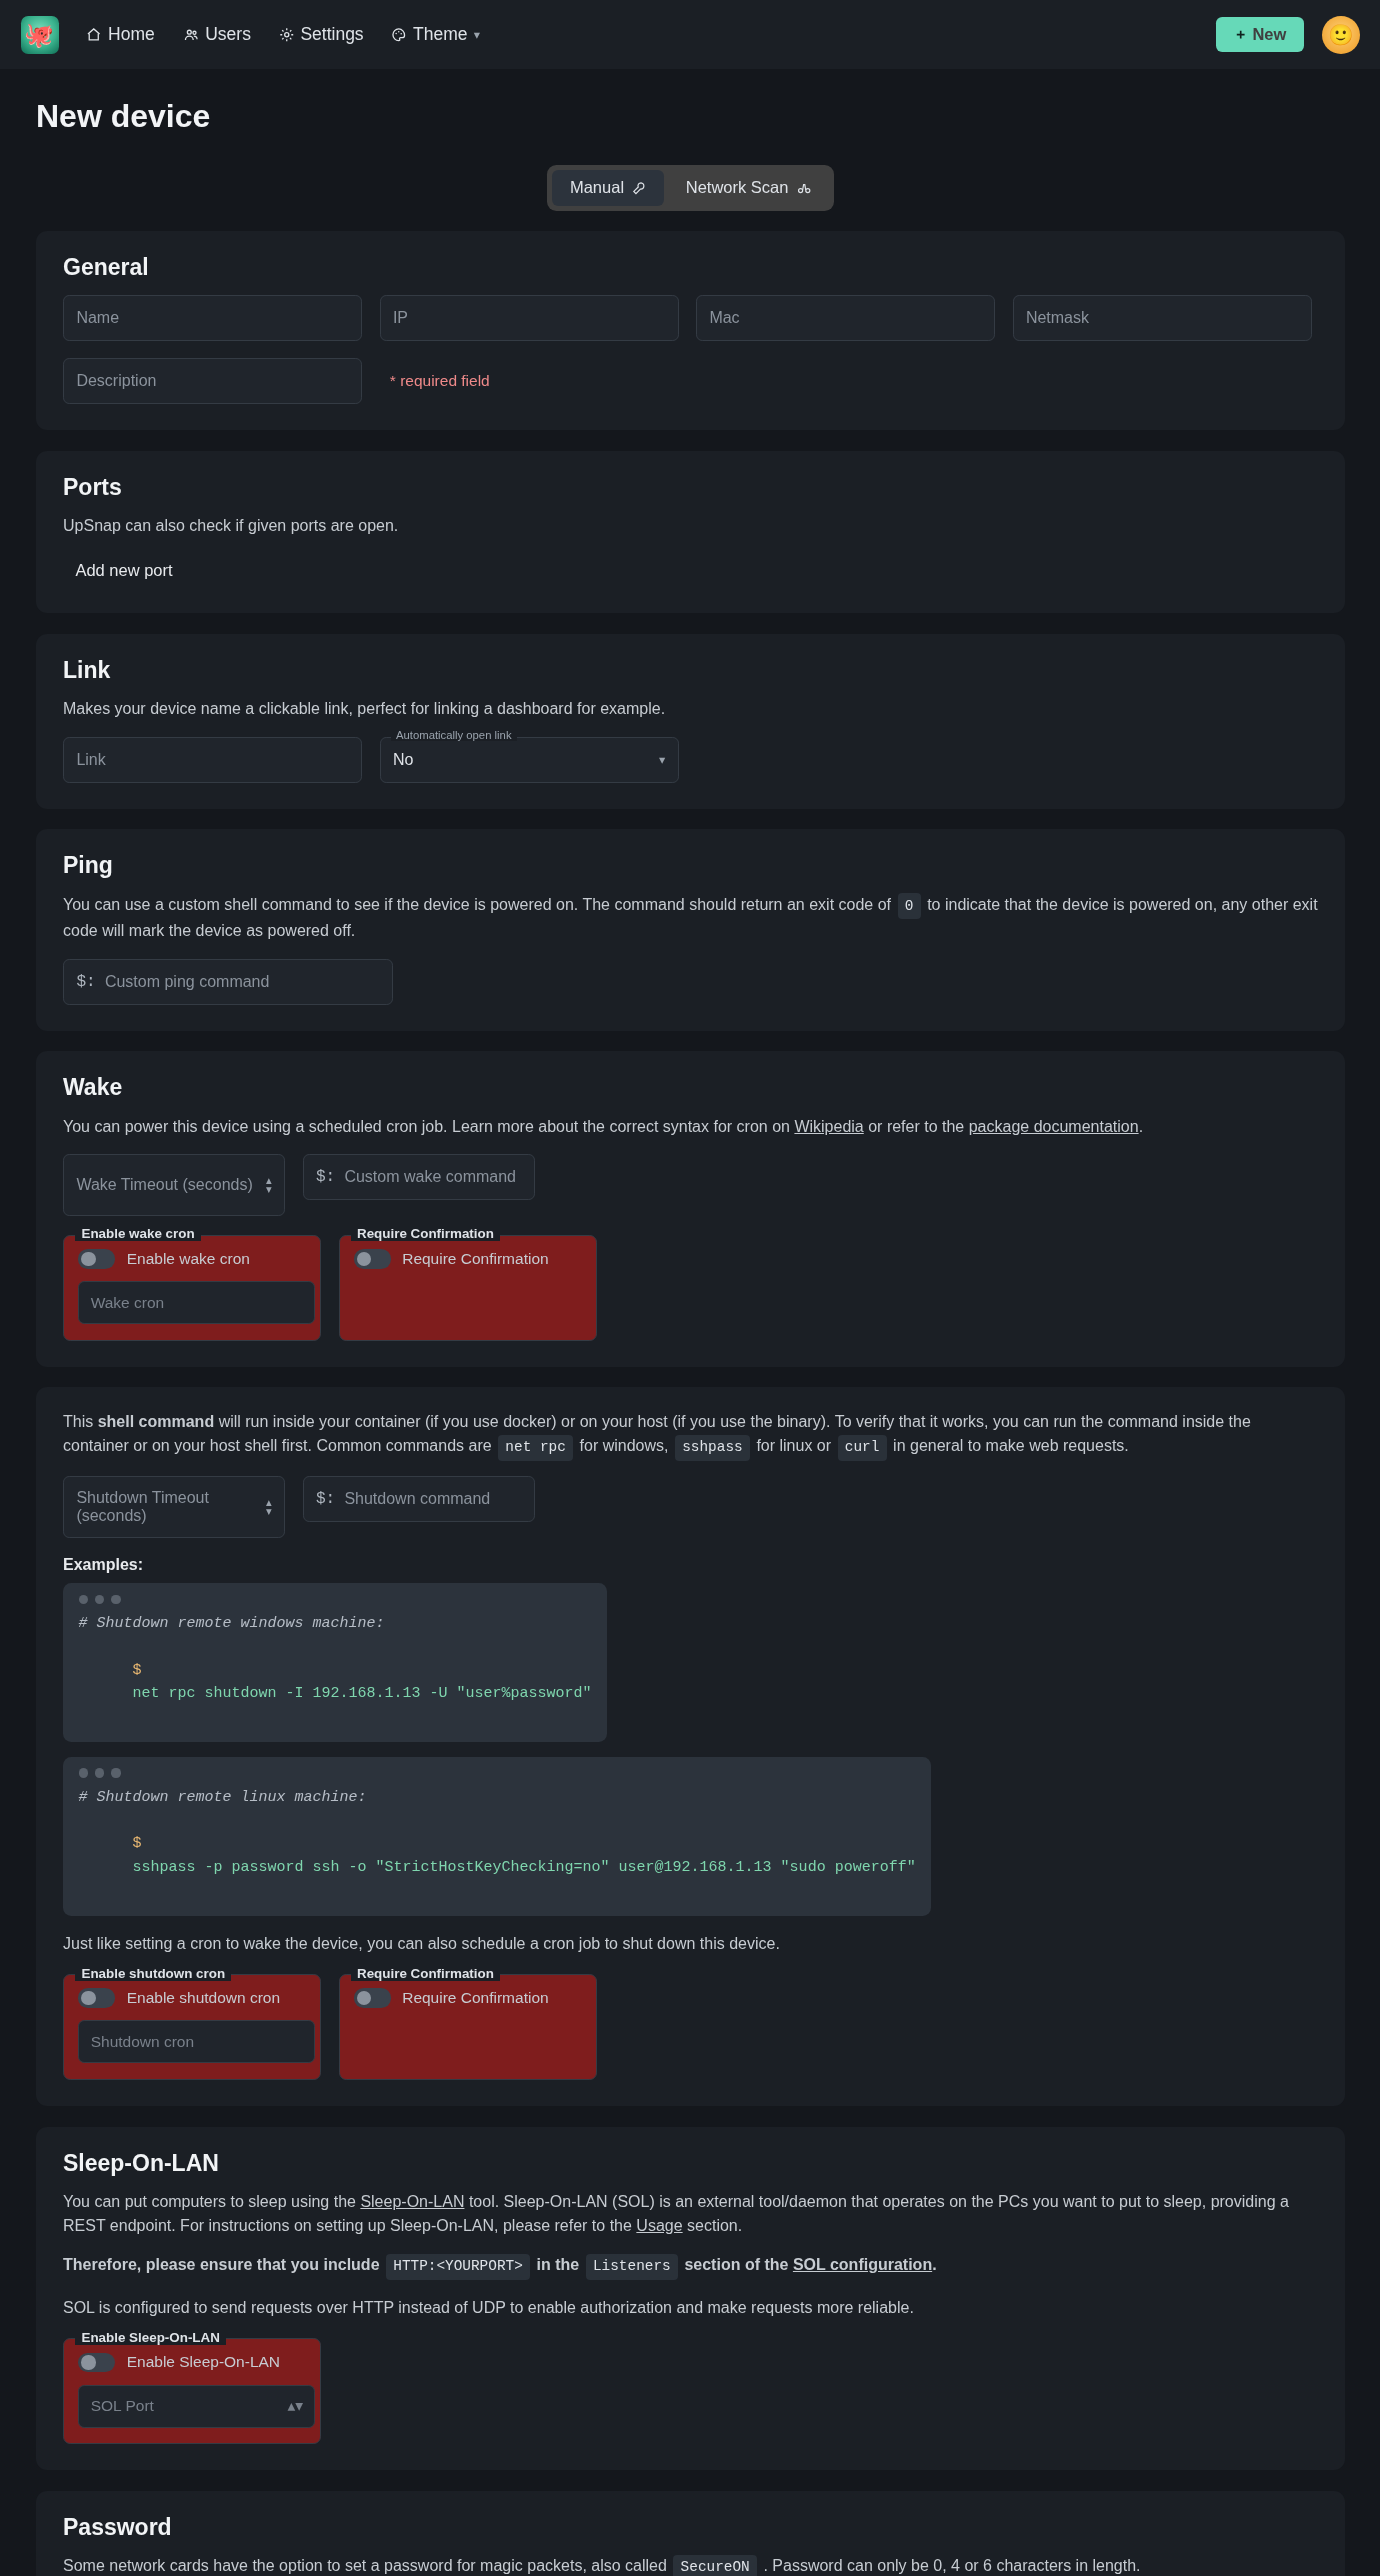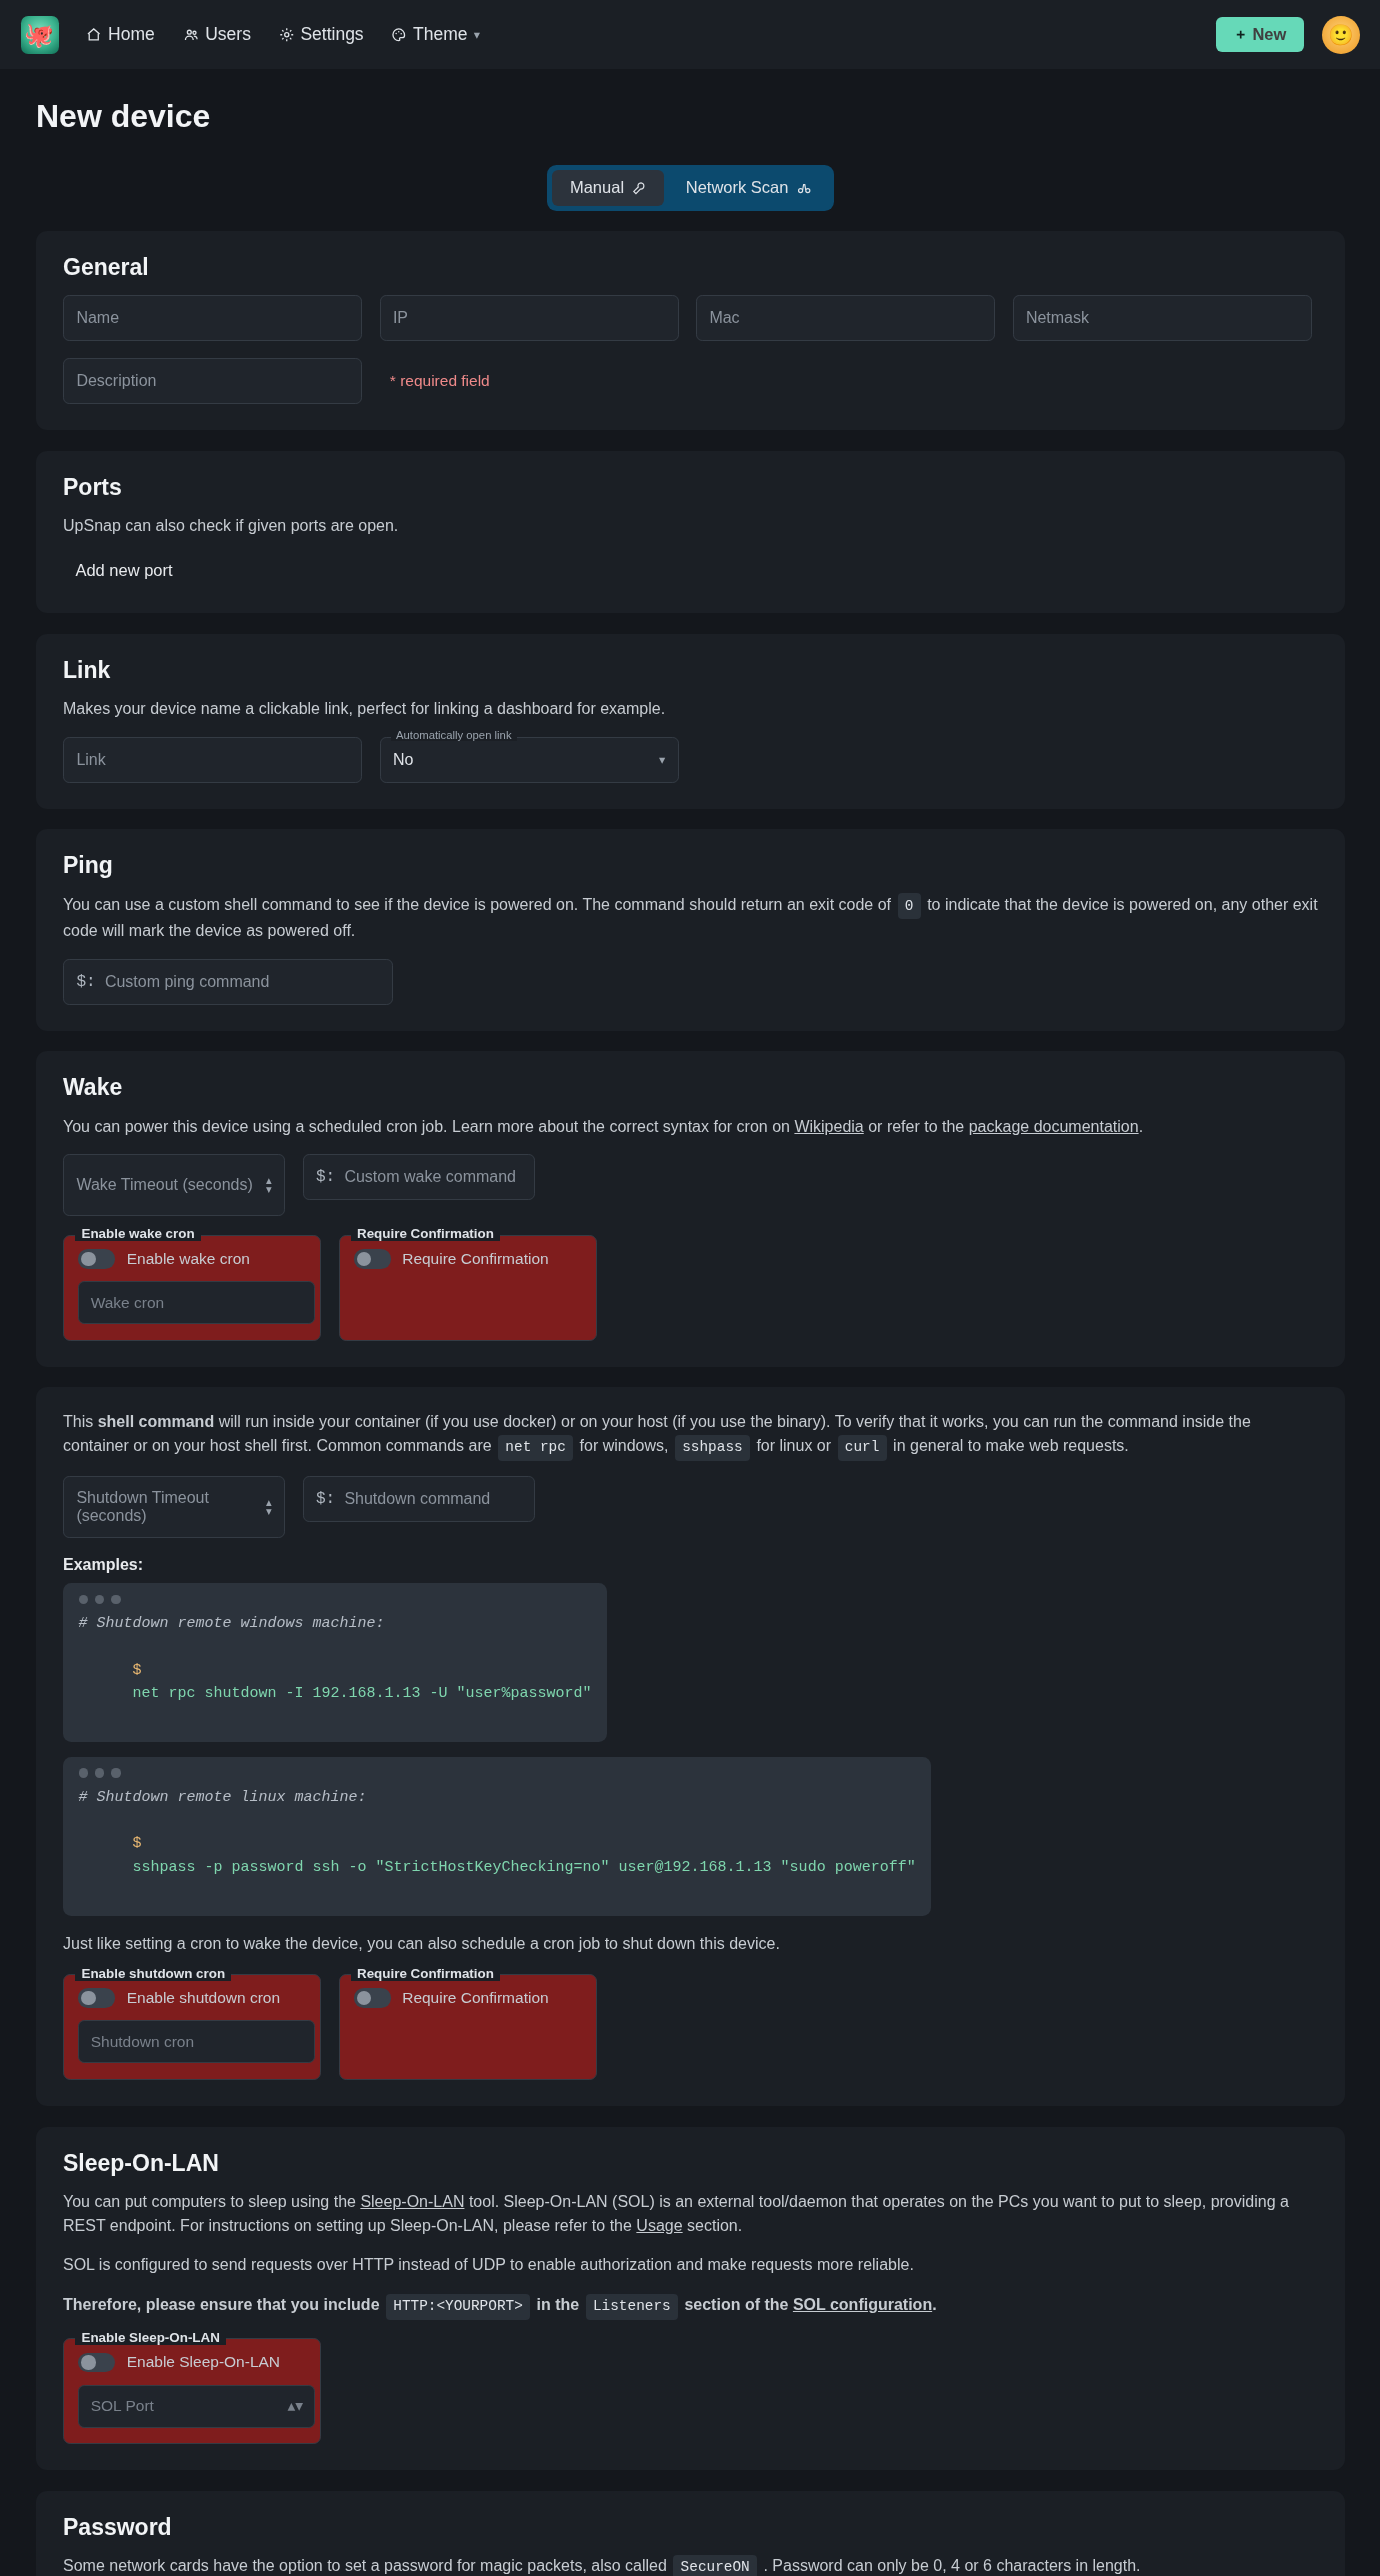--- a/index.html
+++ b/index.html
@@ -68,21 +68,21 @@
   
   .page-title {
     font-size: 32px;
     font-weight: bold;
     margin: 29px 0 0 36px;
     color: #f2f4f6;
   }
 
   .mode-switch-wrap { display:flex; justify-content:center; margin-top: 30px; }
   .mode-switch {
-    background: #0c4a6e;
+    background: #404040;
     border-radius: 9.3px;
     display: flex;
     padding: 5.2px;
     gap: 4.1px;
   }
   .mode-btn {
     display:flex; align-items:center; gap: 8.2px;
     padding: 8.2px 17.5px;
     border-radius: 6.2px;
     font-size: 16.5px;
@@ -557,29 +557,29 @@
 
 <div class="card">
   <h2>Sleep-On-LAN</h2>
   <p class="desc">
     <span>You can put computers to sleep using the</span>
     <a class="underlined" href="#">Sleep-On-LAN</a>
     <span>tool. Sleep-On-LAN (SOL) is an external tool/daemon that operates on the PCs you want to put to sleep, providing a REST endpoint. For instructions on setting up Sleep-On-LAN, please refer to the</span>
     <a class="underlined" href="#">Usage</a>
     <span>section.</span>
   </p>
-  <p class="desc">SOL is configured to send requests over HTTP instead of UDP to enable authorization and make requests more reliable.</p>
   <p class="desc">
     <span class="bold">Therefore, please ensure that you include</span>
     <code class="inline">HTTP:&lt;YOURPORT&gt;</code>
     <span class="bold">in the</span>
     <code class="inline">Listeners</code>
     <span class="bold">section of the</span>
     <a class="underlined bold" href="#">SOL configuration</a><span class="bold">.</span>
   </p>
+  <p class="desc">SOL is configured to send requests over HTTP instead of UDP to enable authorization and make requests more reliable.</p>
 
   <div class="toggle-panels">
     <div class="toggle-panel panel-w1">
       <span class="tp-legend">Enable Sleep-On-LAN</span>
       <div class="toggle-row">
         <span class="switch">
             <span class="knob"></span>
           </span>
         <span class="toggle-label">Enable Sleep-On-LAN</span>
       </div>

